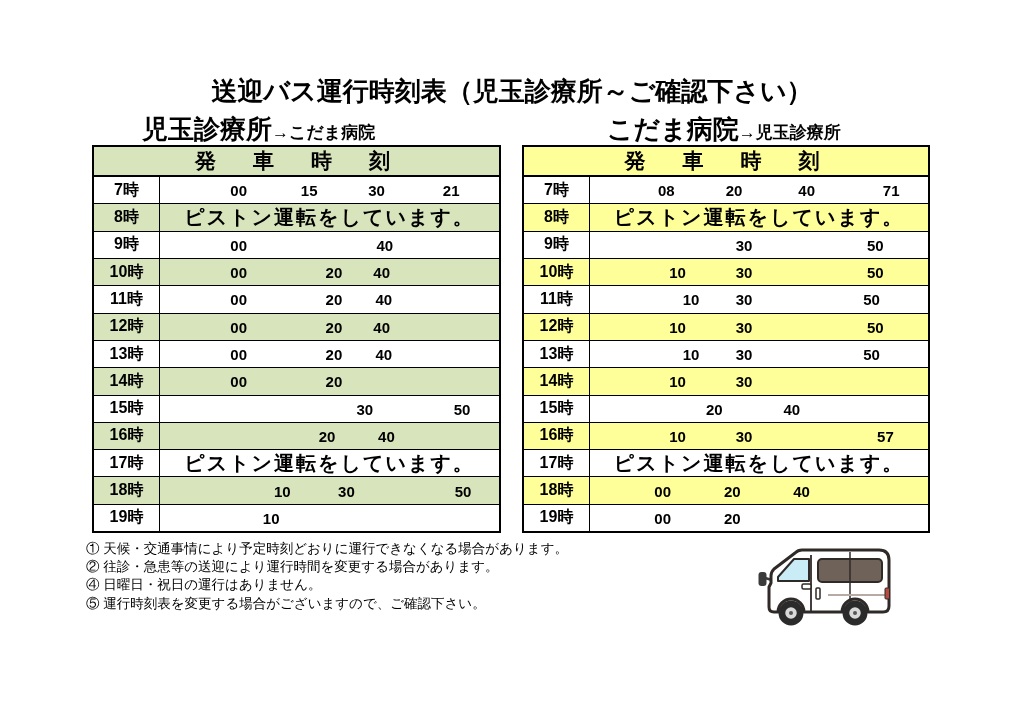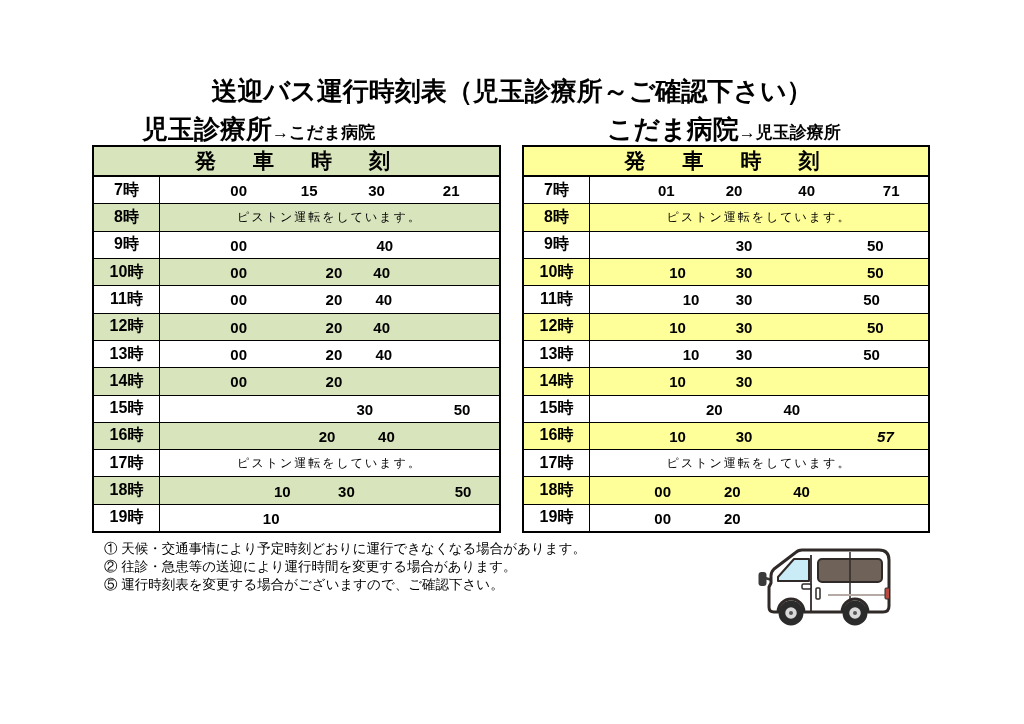--- a/index.html
+++ b/index.html
@@ -33,23 +33,23 @@
   .hour-cell{
     width:66px;box-sizing:border-box;border-right:1.5px solid #000;
     display:flex;align-items:center;justify-content:center;
     font-size:16px;font-weight:bold;flex:none;
   }
   .times-cell{flex:1;position:relative;font-size:15px;font-weight:bold;}
   .time-val{position:absolute;top:50%;transform:translate(-50%,-50%);white-space:nowrap;}
   .row-note{
     position:absolute;left:0;top:0;right:0;bottom:0;
     display:flex;align-items:center;justify-content:center;
-    font-size:12px;font-weight:normal;letter-spacing:2px;white-space:nowrap;
-  }
-  .notes{position:absolute;left:104px;top:540px;font-size:13.5px;line-height:18.2px;}
+    font-size:20px;font-weight:bold;letter-spacing:2px;white-space:nowrap;
+  }
+  .notes{position:absolute;left:86px;top:540px;font-size:13.5px;line-height:18.2px;}
   .note-line{white-space:pre;}
   .van{position:absolute;left:758px;top:547px;}
 </style>
 </head>
 <body>
 
 <div class="page">
 
   <div class="title">送迎バス運行時刻表（児玉診療所～ご確認下さい）</div>
 
@@ -160,21 +160,21 @@
         </div>
       </div>
   </div>
 
   <div class="bus-table" id="table-right">
     <div class="thead" style="background: rgb(255, 255, 153);">発　車　時　刻</div>
     <div class="tbody">
         <div class="trow">
           <div class="hour-cell">7時</div>
           <div class="times-cell">
-            <span class="time-val" style="left: 22.6%;">01</span>
+            <span class="time-val" style="left: 22.6%;">08</span>
             <span class="time-val" style="left: 42.6%;">20</span>
             <span class="time-val" style="left: 64.1%;">40</span>
             <span class="time-val" style="left: 89.1%;">71</span>
           </div>
         </div>
         <div class="trow" style="background: rgb(255, 255, 153);">
           <div class="hour-cell">8時</div>
           <div class="times-cell">
             <div class="row-note">ピストン運転をしています。</div>
           </div>
@@ -230,21 +230,21 @@
           <div class="times-cell">
             <span class="time-val" style="left: 36.8%;">20</span>
             <span class="time-val" style="left: 59.7%;">40</span>
           </div>
         </div>
         <div class="trow" style="background: rgb(255, 255, 153);">
           <div class="hour-cell">16時</div>
           <div class="times-cell">
             <span class="time-val" style="left: 25.9%;">10</span>
             <span class="time-val" style="left: 45.6%;">30</span>
-            <span class="time-val" style="left: 87.4%; font-style: italic;">57</span>
+            <span class="time-val" style="left: 87.4%;">57</span>
           </div>
         </div>
         <div class="trow">
           <div class="hour-cell">17時</div>
           <div class="times-cell">
             <div class="row-note">ピストン運転をしています。</div>
           </div>
         </div>
         <div class="trow" style="background: rgb(255, 255, 153);">
           <div class="hour-cell">18時</div>
@@ -260,20 +260,21 @@
             <span class="time-val" style="left: 21.5%;">00</span>
             <span class="time-val" style="left: 42.1%;">20</span>
           </div>
         </div>
       </div>
   </div>
 
   <div class="notes">
     <div class="note-line">① 天候・交通事情により予定時刻どおりに運行できなくなる場合があります。</div>
     <div class="note-line">② 往診・急患等の送迎により運行時間を変更する場合があります。</div>
+    <div class="note-line">④ 日曜日・祝日の運行はありません。</div>
     <div class="note-line">⑤ 運行時刻表を変更する場合がございますので、ご確認下さい。</div>
   </div>
 
   <svg class="van" width="150" height="86" viewBox="0 0 150 86" aria-hidden="true">
     <rect x="0.5" y="25" width="8" height="14" rx="3" fill="#3a3a3a"></rect>
     <line x1="7" y1="31" x2="14" y2="33" stroke="#3a3a3a" stroke-width="2.5"></line>
     <path d="M44,3 H121 Q131,3 131,13 V59 Q131,65 125,65 H110 A13,13 0 0 0 84,65 H46 A13,13 0 0 0 20,65 H16 Q11,65 11,60 V40 L13,36 V29 Q13,25 16,22 L37,6 Q40,3 44,3 Z" fill="#ffffff" stroke="#2f2a28" stroke-width="3" stroke-linejoin="round"></path>
     <path d="M53,8 V65" stroke="#2f2a28" stroke-width="1.8" fill="none"></path>
     <path d="M20,30 L36,12 H51 V34 H20 Z" fill="#c9ecf6" stroke="#2f2a28" stroke-width="2" stroke-linejoin="round"></path>
     <rect x="60" y="12" width="64" height="23" rx="4" fill="#6e6259" stroke="#2f2a28" stroke-width="2"></rect>

